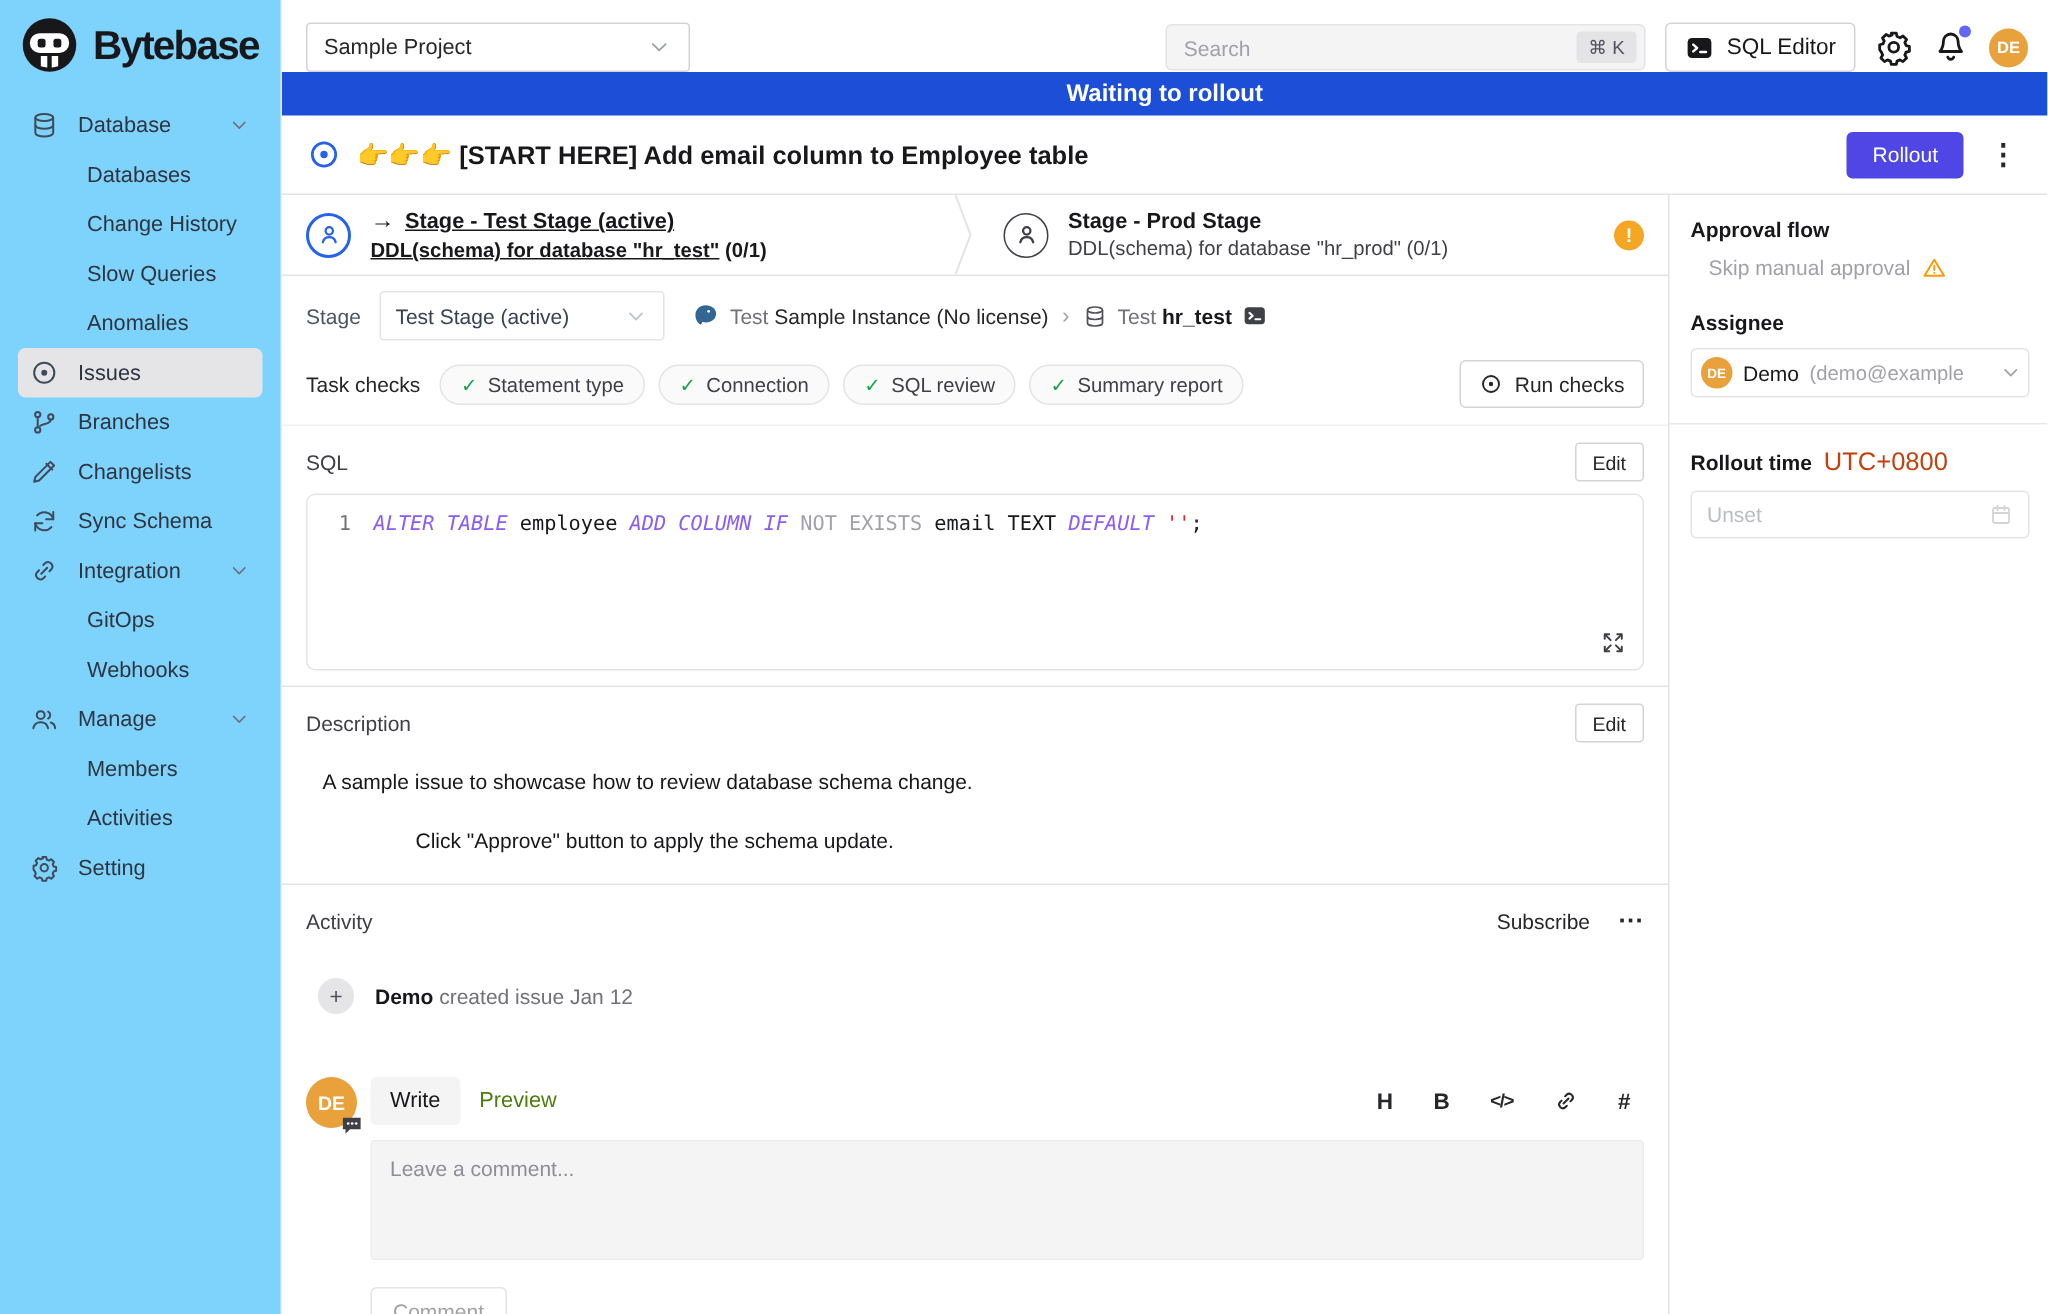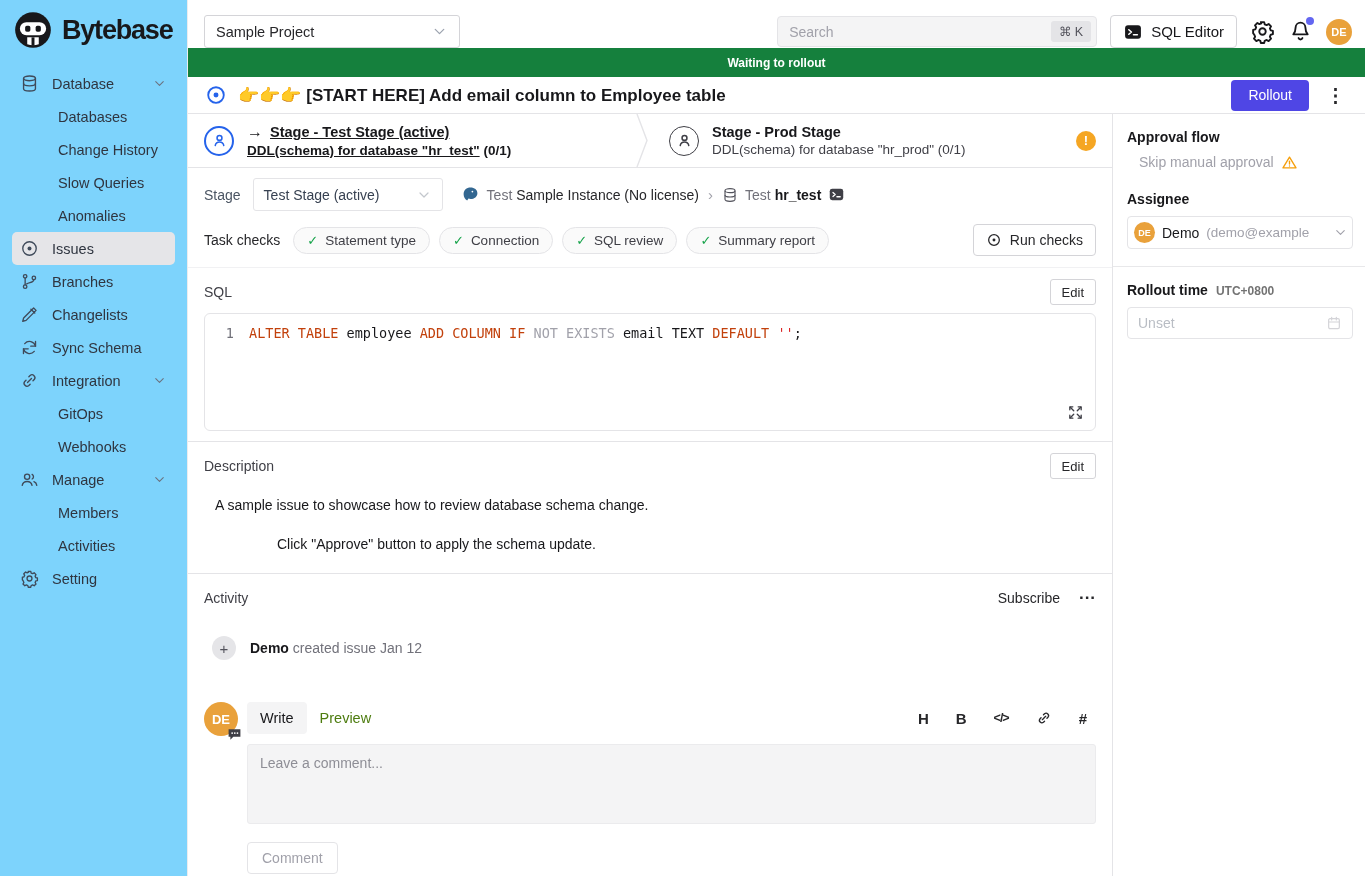--- a/index.html
+++ b/index.html
@@ -27,23 +27,23 @@
   .search-box { width:320px; height:31px; background:#f4f4f5; border:1px solid #e4e4e7; border-radius:4px; display:flex; align-items:center; padding:0 5px 0 11px; }
   .search-box input { flex:1; border:none; outline:none; background:transparent; font-size:14px; color:#374151; min-width:0; }
   .search-box input::placeholder { color:#a1a1aa; }
   .kbd { background:#e4e4e7; border-radius:3px; padding:3px 8px; font-size:12.5px; color:#52525b; white-space:nowrap; }
   .sqleditor-btn { height:33px; border:1px solid #d4d4d8; border-radius:4px; background:#fff; display:flex; align-items:center; gap:8px; padding:0 12px; font-size:15px; color:#18181b; cursor:pointer; }
   .term-icon { width:20px; height:20px; }
   .topbar-iconbtn { width:25px; height:25px; color:#18181b; position:relative; cursor:pointer; }
   .bell-dot { position:absolute; top:-2px; right:-1px; width:8px; height:8px; border-radius:50%; background:#6366f1; }
   .avatar { width:26px; height:26px; border-radius:50%; background:#e9a13b; color:#fff; font-size:11px; font-weight:700; display:flex; align-items:center; justify-content:center; cursor:pointer; }
 
-  .banner { height:29px; background:#15803d; color:#fff; font-size:12px; font-weight:700; display:flex; align-items:center; justify-content:center; flex-shrink:0; }
-
-  .title-row { display:flex; align-items:center; gap:11px; padding:0 14px 0 17px; height:37px; border-bottom:1px solid #e4e4e7; flex-shrink:0; }
+  .banner { height:29px; background:#1d4ed8; color:#fff; font-size:16px; font-weight:700; display:flex; align-items:center; justify-content:center; flex-shrink:0; }
+
+  .title-row { display:flex; align-items:center; gap:11px; padding:0 14px 0 17px; height:53px; border-bottom:1px solid #e4e4e7; flex-shrink:0; }
   .issue-state-icon { width:22px; height:22px; color:#2563eb; flex-shrink:0; }
   .issue-title { flex:1; font-size:17px; font-weight:700; color:#18181b; white-space:nowrap; overflow:hidden; }
   .rollout-btn { background:#4f46e5; border:none; border-radius:4px; color:#fff; font-size:14px; height:31px; padding:0 17px; cursor:pointer; font-family:inherit; }
   .dots-v { font-size:19px; color:#27272a; font-weight:700; padding:0 6px; cursor:pointer; letter-spacing:0; }
 
   .split { flex:1; display:flex; min-height:0; }
   .main-col { width:924px; flex-shrink:0; display:flex; flex-direction:column; overflow:hidden; }
 
   
   .stage-row { display:flex; align-items:stretch; height:54px; border-bottom:1px solid #e4e4e7; flex-shrink:0; }
@@ -87,21 +87,21 @@
   .run-btn { margin-left:auto; height:32px; border:1px solid #d4d4d8; border-radius:4px; background:#fff; display:flex; align-items:center; gap:8px; padding:0 12px; font-size:14px; color:#27272a; cursor:pointer; font-family:inherit; }
   .run-btn .ic { width:16px; height:16px; color:#27272a; }
 
   
   .sql-section { padding:10px 16px 10px; flex-shrink:0; }
   .section-head { display:flex; align-items:center; justify-content:space-between; height:28px; }
   .section-label { font-size:14px; color:#3f3f46; }
   .edit-btn { height:26px; padding:0 11px; border:1px solid #d4d4d8; border-radius:3px; background:#fff; font-size:13px; color:#27272a; cursor:pointer; font-family:inherit; }
   .code-block { margin-top:7px; border:1px solid #e4e4e7; border-radius:6px; height:118px; position:relative; padding-top:11px; display:flex; font-family:"DejaVu Sans Mono",monospace; font-size:13.5px; background:#fff; }
   .line-no { width:44px; text-align:right; padding-right:15px; color:#71717a; }
-  .tok-kw { color:#c2410c; }
+  .tok-kw { color:#8b5cf6;font-style:italic; }
   .tok-muted { color:#a1a1aa; }
   .tok-str { color:#dc2626; }
   .tok-plain { color:#18181b; }
   .expand-ic { position:absolute; right:11px; bottom:9px; width:17px; height:17px; color:#3f3f46; cursor:pointer; }
 
   
   .desc-section { border-top:1px solid #e4e4e7; padding:10px 16px 21px; flex-shrink:0; }
   .desc-p1 { margin:17px 0 0 11px; font-size:14px; color:#18181b; }
   .desc-p2 { margin:23px 0 0 73px; font-size:14px; color:#18181b; }
 
@@ -137,21 +137,21 @@
   .rp-flow-value { margin-top:9px; font-size:14px; color:#a1a1aa; display:flex; align-items:flex-start; gap:7px;margin-left:12px; }
   .warn-tri { width:17px; height:17px; }
   .rp-block { margin-top:20px; }
   .assignee-select { margin-top:9px; height:33px; border:1px solid #e4e4e7; border-radius:4px; background:#fff; display:flex; align-items:center; gap:7px; padding:0 4px 0 6px; cursor:pointer; overflow:hidden; }
   .avatar-sm { width:21px; height:21px; border-radius:50%; background:#e9a13b; color:#fff; font-size:9px; font-weight:700; display:flex; align-items:center; justify-content:center; flex-shrink:0; }
   .assignee-name { font-size:14px; color:#18181b; font-weight:500; white-space:nowrap; }
   .assignee-email { font-size:13.5px; color:#a1a1aa; white-space:nowrap; overflow:hidden; flex:1; }
   .assignee-select .chev { flex-shrink:0; color:#a1a1aa; }
   .rp-divider { border-top:1px solid #e8e8ea; margin:17px -12px 15px -14px; }
   .rp-time-head { display:flex; align-items:baseline; gap:8px; }
-  .rp-tz { font-size:12px; color:#737373; font-weight:700; }
+  .rp-tz { font-size:17px; color:#c2410c; font-weight:400; }
   .unset-input { margin-top:9px; height:32px; border:1px solid #e4e4e7; border-radius:4px; display:flex; align-items:center; justify-content:space-between; padding:0 10px; color:#b9bdc4; font-size:14px; }
   .cal-ic { width:16px; height:16px; color:#d4d4d8; }
 </style>
 </head>
 <body>
 
 <aside class="sidebar">
   <div class="logo-row">
     <span class="logo-mark">
       <svg class="svg-icon" viewBox="0 0 40 40">

